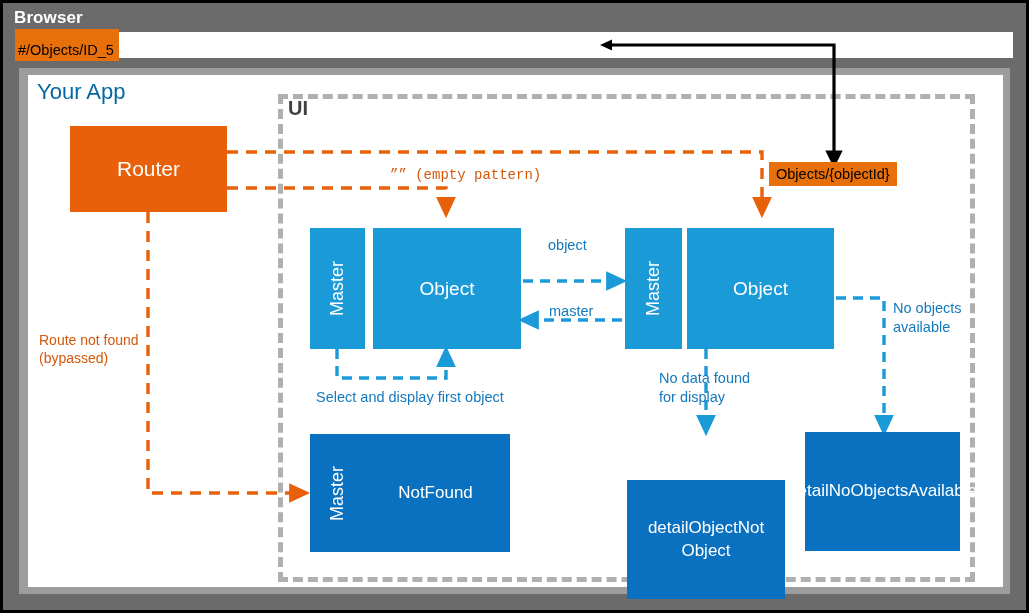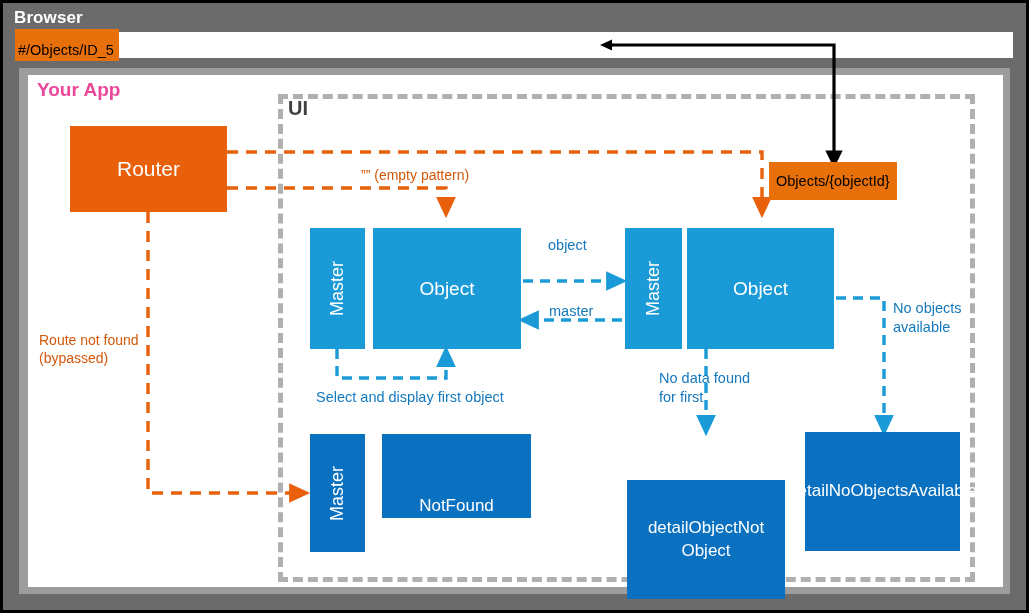--- a/index.html
+++ b/index.html
@@ -68,23 +68,23 @@
   }
   .app-panel {
     position: absolute;
     left: 28px; top: 75px;
     width: 975px; height: 512px;
     background: #ffffff;
   }
   .app-title {
     position: absolute;
     left: 37px; top: 79px;
-    font-size: 19px;
-    font-weight: bold;
-    color: #ec4899;
+    font-size: 22px;
+    font-weight: normal;
+    color: #0369a1;
   }
 
   
   .ui-region {
     position: absolute;
     left: 278px; top: 94px;
     width: 697px; height: 488px;
     border: 5px dashed #b0b0b0;
     border-right: none;
     border-bottom: none;
@@ -140,21 +140,21 @@
     transform: rotate(180deg);
     font-size: 18px;
   }
 
   
   .route-pill {
     position: absolute;
     background: #e8700a;
     color: #000000;
     font-size: 14.5px;
-    padding: 11px 7px;
+    padding: 4px 7px;
     white-space: nowrap;
   }
 
   
   .lbl {
     position: absolute;
     white-space: nowrap;
     line-height: 1.3;
   }
   .lbl-orange { color: #d4580a; font-size: 14px; }
@@ -226,21 +226,21 @@
 
     <path d="M836,298 L884,298 L884,426" fill="none" stroke="#1b9ad8" stroke-width="3.4" stroke-dasharray="10,7" marker-end="url(#arrow-blue)"></path>
   </svg>
 
   <div class="box box-router" style="left:70px; top:126px; width:157px; height:86px;">
     <span>Router</span>
   </div>
 
   <div class="route-pill" style="left:769px; top:162px;">Objects/{objectId}</div>
 
-  <div class="lbl lbl-orange" style="left:361px; top:166px;">”” (empty pattern)</div>
+  <div class="lbl lbl-orange" style="left:390px; top:166px;font-family:Liberation Mono, monospace;">”” (empty pattern)</div>
 
   <div class="lbl lbl-orange" style="left:39px; top:331px;">
     <div>Route not found</div>
     <div>(bypassed)</div>
   </div>
 
   <div class="box box-light box-vert" style="left:310px; top:228px; width:55px; height:121px;">
     <span>Master</span>
   </div>
   <div class="box box-light" style="left:373px; top:228px; width:148px; height:121px;">
@@ -252,31 +252,31 @@
   </div>
   <div class="box box-light" style="left:687px; top:228px; width:147px; height:121px;">
     <span>Object</span>
   </div>
 
   <div class="lbl lbl-blue" style="left:548px; top:236px;">object</div>
   <div class="lbl lbl-blue" style="left:549px; top:302px;">master</div>
   <div class="lbl lbl-blue" style="left:316px; top:388px;">Select and display first object</div>
   <div class="lbl lbl-blue" style="left:659px; top:369px;">
     <div>No data found</div>
-    <div>for first</div>
+    <div>for display</div>
   </div>
   <div class="lbl lbl-blue" style="left:893px; top:299px;">
     <div>No objects</div>
     <div>available</div>
   </div>
 
   <div class="box box-dark box-vert" style="left:310px; top:434px; width:55px; height:118px;">
     <span>Master</span>
   </div>
-  <div class="box box-dark" style="left:382px; top:434px; width:149px; height:84px;align-items:flex-end;">
+  <div class="box box-dark" style="left:361px; top:434px; width:149px; height:118px;">
     <span>NotFound</span>
   </div>
 
   <div class="box box-dark" style="left:627px; top:432px; width:158px; height:119px; flex-direction:column;margin-top:48px;">
     <span>detailObjectNot</span>
     <span>Object</span>
   </div>
 
   <div class="box box-dark" style="left:805px; top:432px; width:155px; height:119px; flex-direction:row;">
     <span>detailNoObjects</span>

